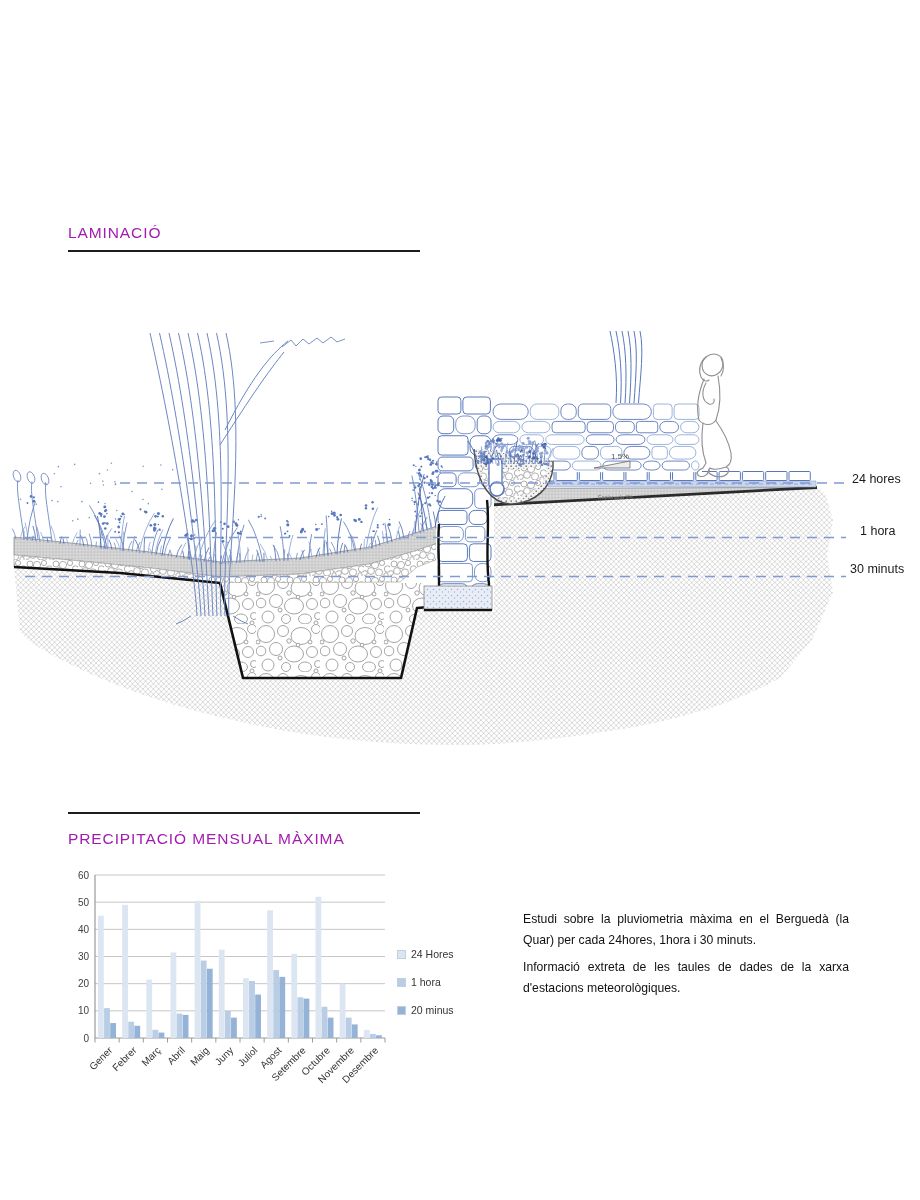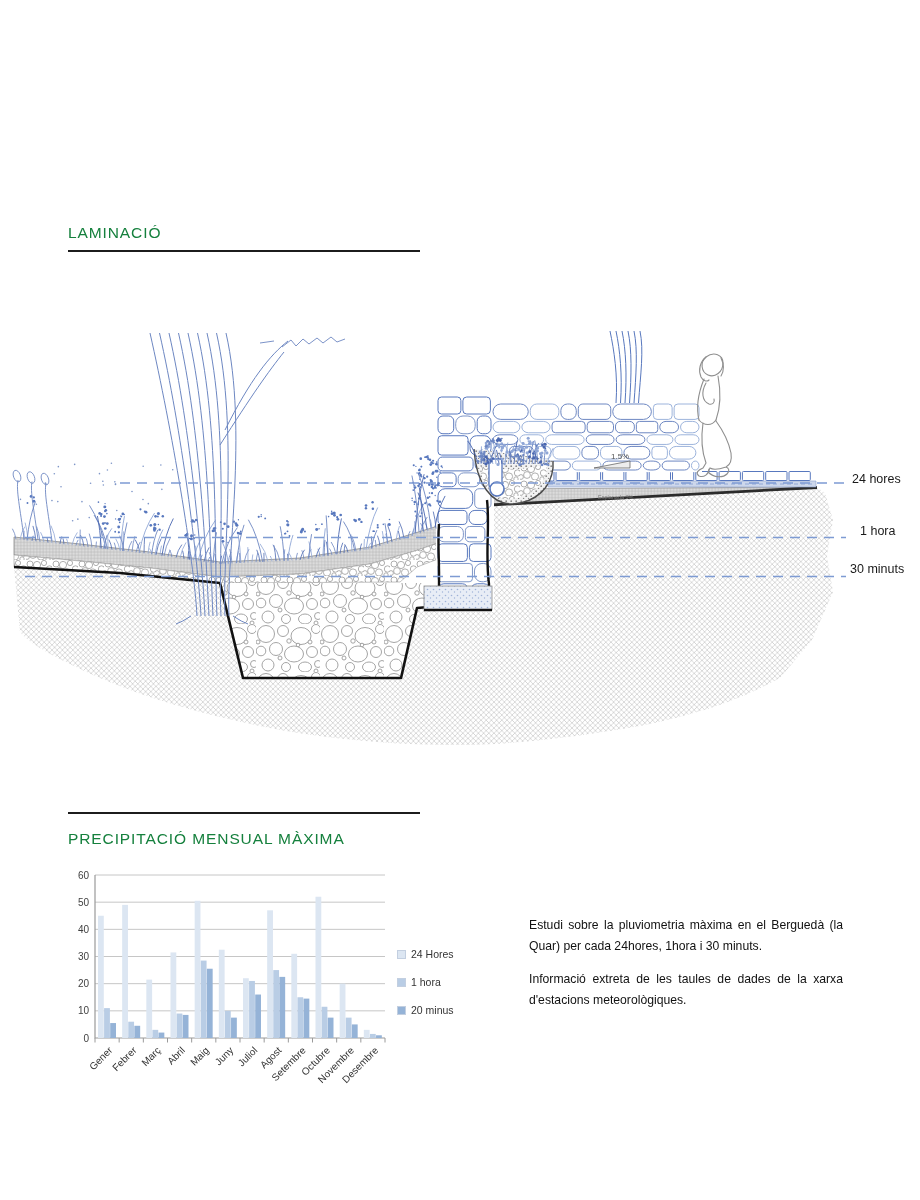--- a/index.html
+++ b/index.html
@@ -1,34 +1,34 @@
 <!DOCTYPE html>
 <html><head>
 <meta charset="utf-8">
 <style>
   html,body{margin:0;padding:0;}
   body{
     width:920px;height:1200px;position:relative;background:#ffffff;
     font-family:"Liberation Sans", sans-serif;overflow:hidden;
   }
   .title{
-    position:absolute;left:68px;color:#15803d;font-size:15.5px;
+    position:absolute;left:68px;color:#a21caf;font-size:15.5px;
     letter-spacing:.9px;font-weight:400;white-space:nowrap;
   }
   .rule{position:absolute;left:68px;width:352px;height:2px;background:#1c1c1c;}
   #drawing{position:absolute;left:0;top:320px;}
   #chart{position:absolute;left:60px;top:862px;}
   #legend{position:absolute;left:397px;top:948px;}
   .legend-row{display:flex;align-items:center;margin-bottom:16px;font-size:10.5px;color:#333;}
   .legend-swatch{width:9px;height:9px;margin-right:5px;border:1px solid #c3cfe0;box-sizing:border-box;}
   #desc{
     position:absolute;left:517px;top:903px;width:338px;
     font-size:12.2px;line-height:21px;color:#111;text-align:justify;
   }
-  #desc p{margin:12px;}
+  #desc p{margin:6px;}
   svg text{font-family:"Liberation Sans", sans-serif;}
 </style>
 </head>
 <body>
 
 <div class="title" style="top:224px;">LAMINACIÓ</div>
 <div class="rule" style="top:250px;"></div>
 
 <svg id="drawing" width="920" height="460" viewBox="0 320 920 460">
   <defs>

